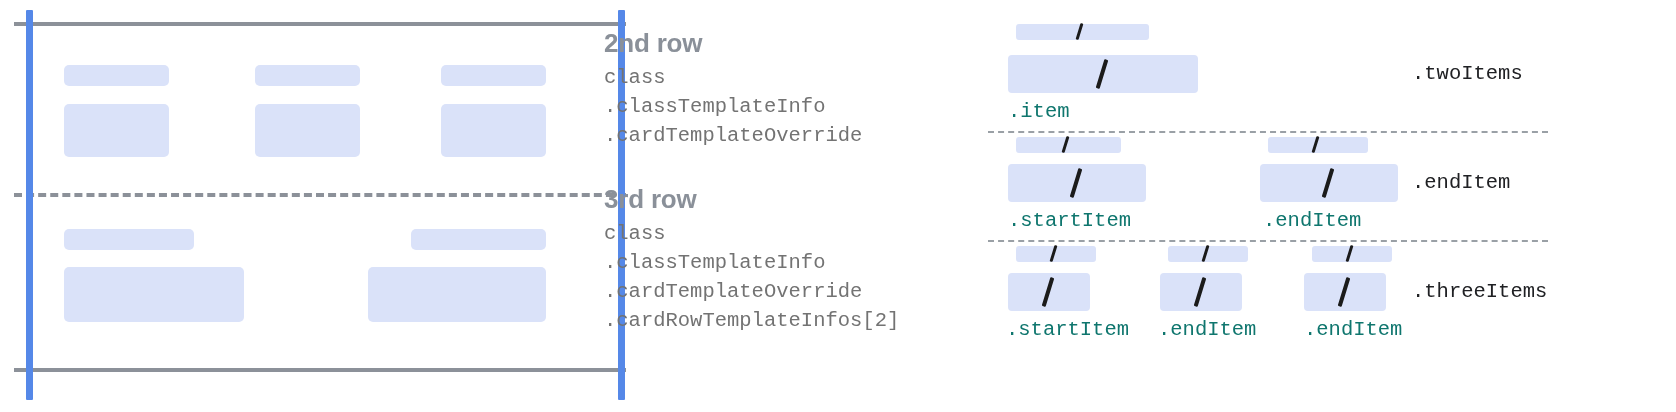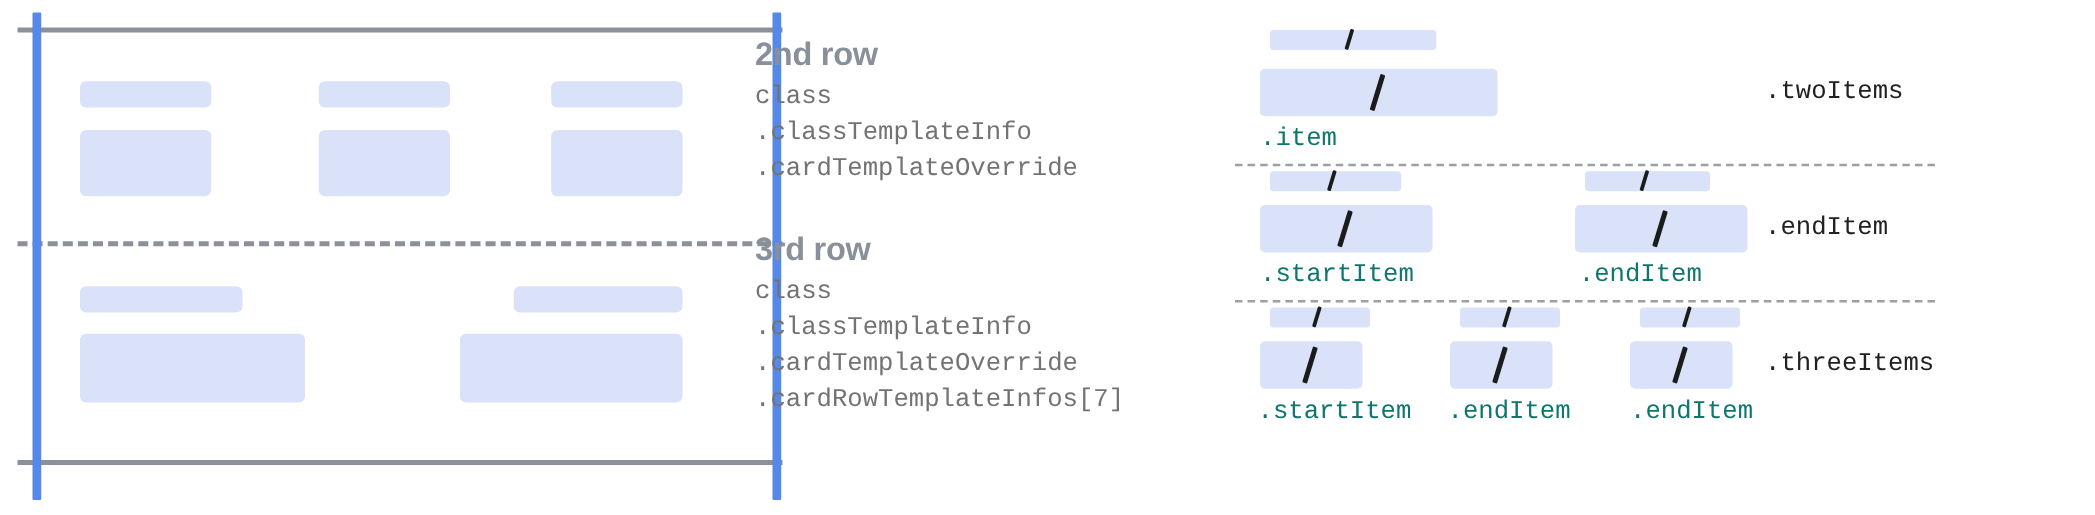--- a/index.html
+++ b/index.html
@@ -201,21 +201,21 @@
       <div class="cap-line">class</div>
       <div class="cap-line">.classTemplateInfo</div>
       <div class="cap-line">.cardTemplateOverride</div>
     </div>
 
     <div class="cap-block row3">
       <div class="cap-title">3rd row</div>
       <div class="cap-line">class</div>
       <div class="cap-line">.classTemplateInfo</div>
       <div class="cap-line">.cardTemplateOverride</div>
-      <div class="cap-line">.cardRowTemplateInfos[7]</div>
+      <div class="cap-line">.cardRowTemplateInfos[2]</div>
     </div>
   </div>
 
   <div id="variants">
 
     <div class="vdash d1"></div>
     <div class="vdash d2"></div>
 
     <div class="vrow r1">
       <div class="cell" style="left:24px; top:0;">

